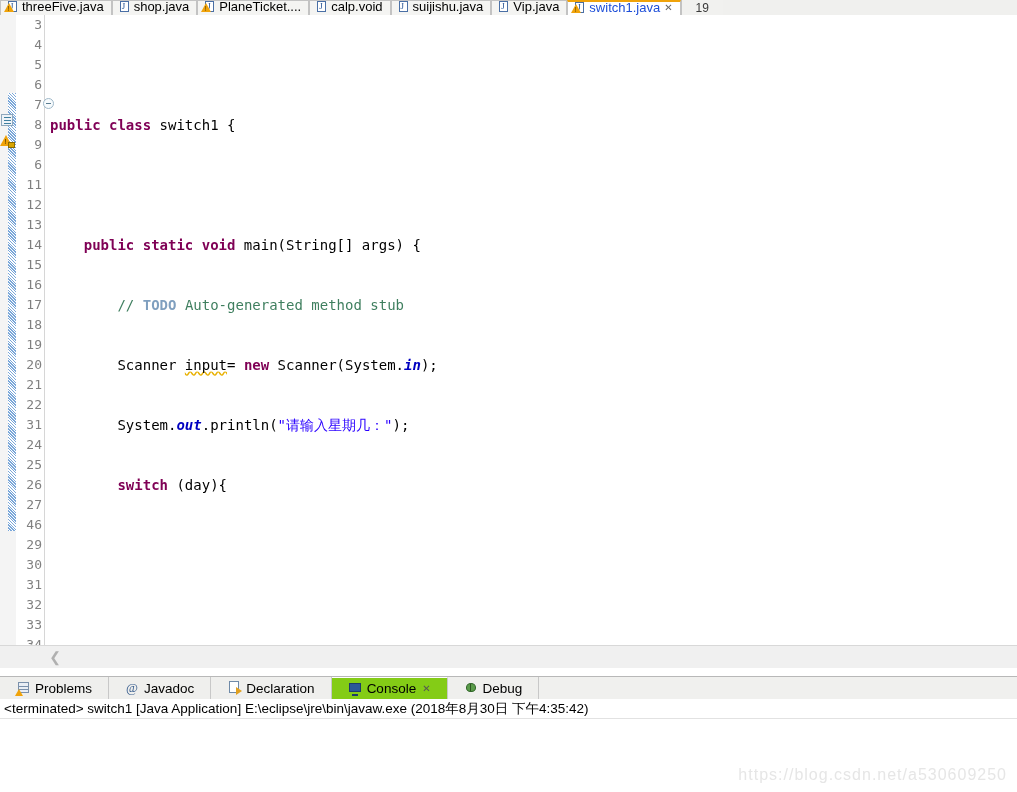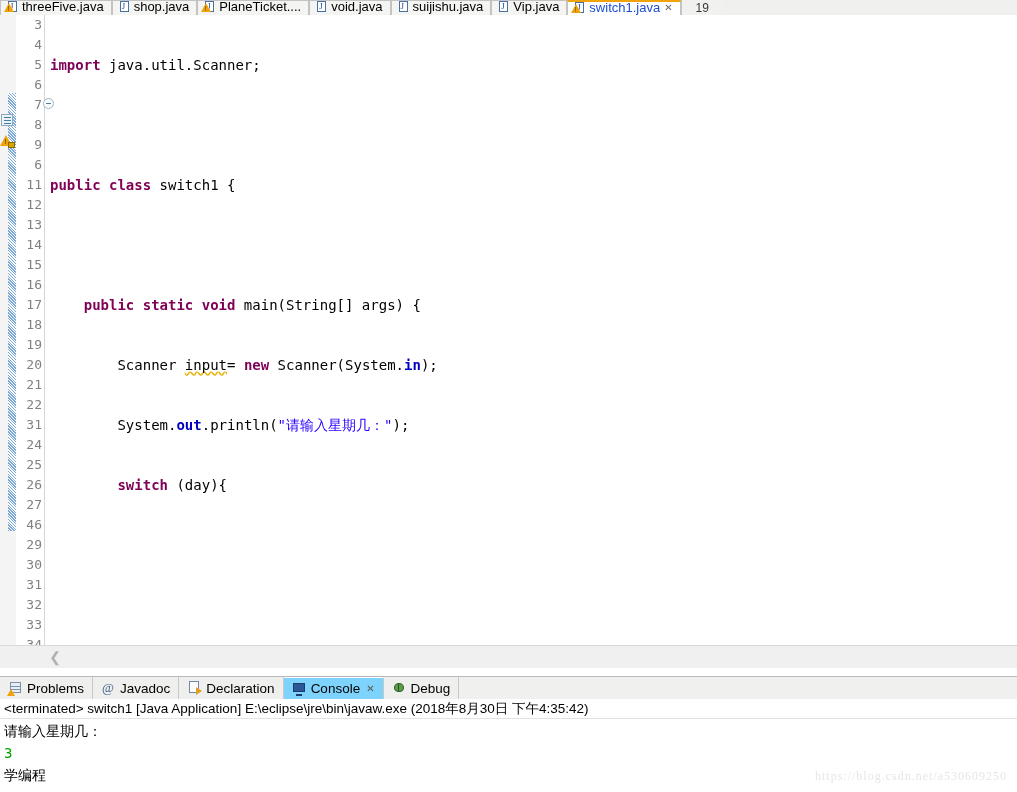--- a/index.html
+++ b/index.html
@@ -172,21 +172,21 @@
     white-space: pre;
     color: #000;
   }
   #code .ln { height: 20px; padding-left: 4px; }
 
   
   .kw   { color: #7f0055; font-weight: bold; }
   .str  { color: #2a00ff; }
   .cmt  { color: #3f7f5f; }
   .todo { color: #7f9fbf; font-weight: bold; }
-  .fld  { color: #0000c0; font-weight: bold; }
+  .fld  { color: #0000c0; font-weight: bold; font-style: italic; }
   .warnunderline {
     text-decoration: underline wavy #e8b000;
     text-decoration-skip-ink: none;
   }
 
   
   .foldmark {
     position: absolute;
     left: 43px;
     width: 11px; height: 11px;
@@ -293,30 +293,30 @@
     background: #f0f0ee;
     display: flex;
     align-items: stretch;
     border-top: 1px solid #b8b8b8;
     border-bottom: 1px solid #b0b0b0;
   }
   .vtab {
     display: flex;
     align-items: center;
     gap: 5px;
-    padding: 0 8px;
+    padding: 0 16px;
     font-size: 13.5px;
     color: #000;
     background: #efefed;
     border-right: 1px solid #c8c8c8;
     white-space: nowrap;
     box-sizing: border-box;
   }
   .vtab.active {
-    background: #7dd3fc;
+    background: #84cc16;
     border-top: 1px solid #ffffff;
   }
   .vtab .vx { font-size: 10px; color: #555; margin-left: 1px; }
 
   
   .icn { width: 14px; height: 14px; position: relative; flex: 0 0 auto; }
   
   .icn-problems .grid {
     position: absolute; left: 2px; top: 1px;
     width: 11px; height: 11px;
@@ -415,22 +415,22 @@
     line-height: 22px;
     color: #000;
     white-space: pre;
   }
   #console-out .usr { color: #00a000; }
 
   #watermark {
     position: absolute;
     right: 10px;
     bottom: 8px;
-    font-family: Liberation Serif, serif;
-    font-size: 12px;
+    font-family: Liberation Sans, sans-serif;
+    font-size: 16px;
     letter-spacing: 1px;
     color: #e6e6e6;
     user-select: none;
   }
 </style>
 </head>
 <body>
 
 <div id="editor-tabbar">
 
@@ -458,21 +458,21 @@
         <span class="warn"></span>
     </span>
     <span class="tab-label">PlaneTicket....</span>
   </div>
 
   <div class="etab">
     <span class="jicon">
       <span class="page"></span>
         <span class="jchar">J</span>
     </span>
-    <span class="tab-label">void.java</span>
+    <span class="tab-label">calp.void</span>
   </div>
 
   <div class="etab">
     <span class="jicon">
       <span class="page"></span>
         <span class="jchar">J</span>
     </span>
     <span class="tab-label">suijishu.java</span>
   </div>
 
@@ -546,25 +546,25 @@
     <div>46</div>
     <div>29</div>
     <div>30</div>
     <div>31</div>
     <div>32</div>
     <div>33</div>
     <div>34</div>
   </div>
 
   <div id="code">
-    <div class="ln"><span class="kw">import</span> java.util.Scanner;</div>
     <div class="ln"></div>
     <div class="ln"><span class="kw">public class</span> switch1 {</div>
     <div class="ln"></div>
     <div class="ln">    <span class="kw">public static void</span> main(String[] args) {</div>
+    <div class="ln">        <span class="cmt">// </span><span class="todo">TODO</span><span class="cmt"> Auto-generated method stub</span></div>
     <div class="ln">        Scanner <span class="warnunderline">input</span>= <span class="kw">new</span> Scanner(System.<span class="fld">in</span>);</div>
     <div class="ln">        System.<span class="fld">out</span>.println(<span class="str">"请输入星期几："</span>);</div>
     <div class="ln">        <span class="kw">switch</span> (day){</div>
     
     
     
     
     
     
     
@@ -628,18 +628,15 @@
     <div class="vtab">
       <span class="icn icn-debug">
         <span class="bug"></span>
       </span>
       <span>Debug</span>
     </div>
   </div>
 
   <div id="console-status">&lt;terminated&gt; switch1 [Java Application] E:\eclipse\jre\bin\javaw.exe (2018年8月30日 下午4:35:42)</div>
 
-  <div id="console-out"><span>请输入星期几：</span>
-<span class="usr">3</span>
-<span>学编程</span></div>
 
   <div id="watermark">https://blog.csdn.net/a530609250</div>
 </div>
 
 </body></html>

